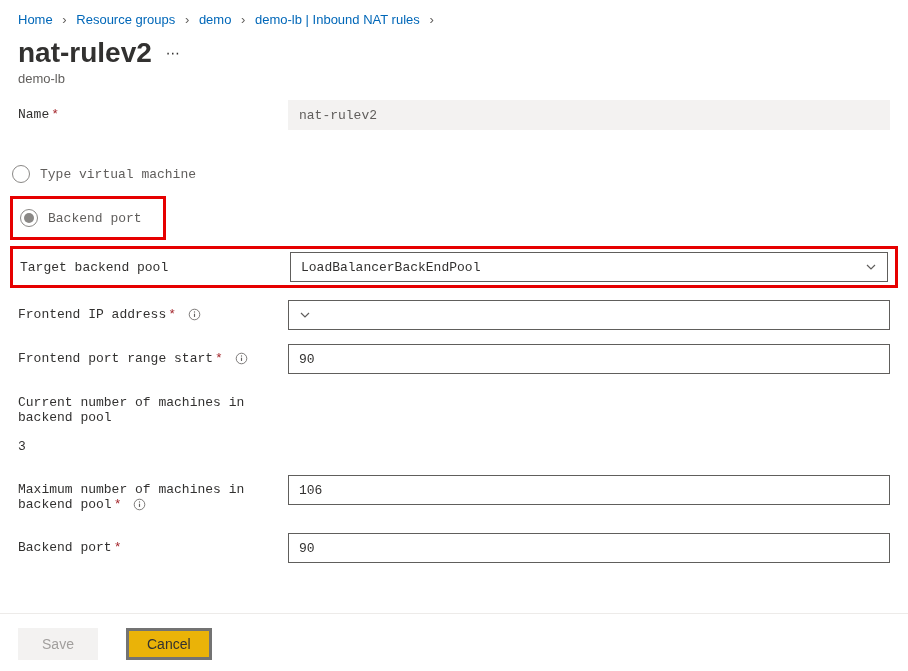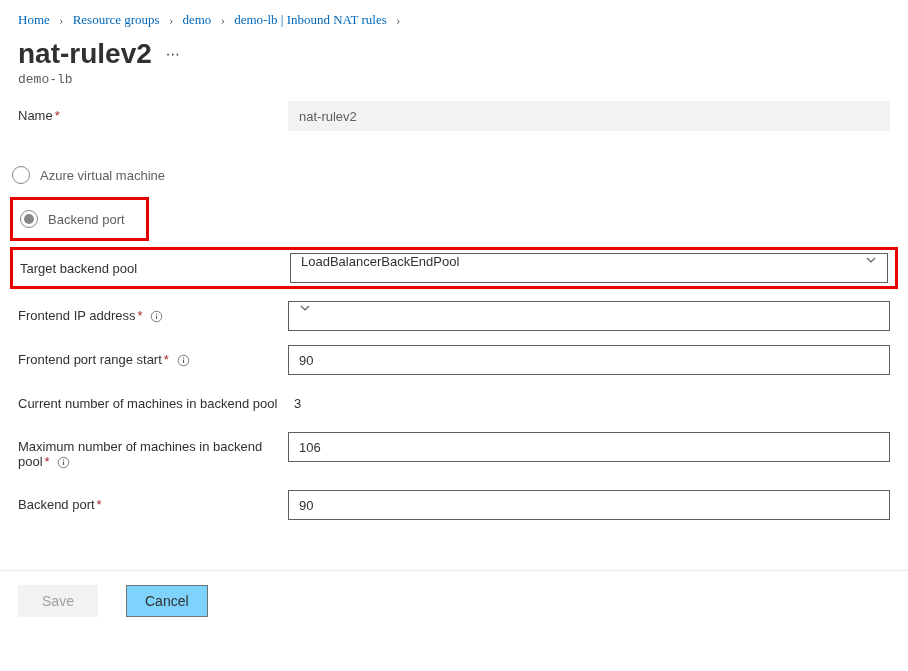--- a/index.html
+++ b/index.html
@@ -7,21 +7,20 @@
     margin: 0;
     font-family: "Segoe UI", Arial, sans-serif;
     font-size: 13px;
     color: #323130;
     background: #fff;
     width: 908px;
   }
   .breadcrumb {
     padding: 12px 18px 6px 18px;
     font-size: 13px;
-    font-family: Liberation Serif, serif;
   }
   .breadcrumb a {
     color: #0067b8;
     text-decoration: none;
   }
   .breadcrumb .sep {
     color: #605e5c;
     margin: 0 6px;
   }
   .title-row {
@@ -38,29 +37,29 @@
   .title-row .more {
     color: #323130;
     font-size: 14px;
     letter-spacing: 1px;
     cursor: pointer;
   }
   .subtitle {
     padding: 2px 18px 14px 18px;
     color: #605e5c;
     font-size: 13px;
-    font-family: Liberation Mono, monospace;
   }
   .form {
     padding: 0 12px 20px 12px;
   }
   .row {
     display: flex;
     align-items: flex-start;
     margin-bottom: 10px;
+    font-family: Liberation Mono, monospace;
   }
   .row .label {
     width: 276px;
     padding: 7px 6px 7px 6px;
     font-size: 13px;
     color: #323130;
   }
   .row .label .req {
     color: #a4262c;
     margin-left: 2px;
@@ -79,21 +78,21 @@
     color: #323130;
     background: #fff;
   }
   .input.readonly {
     background: #f3f2f1;
     border: 1px solid #f3f2f1;
     color: #605e5c;
   }
   .select {
     display: flex;
-    align-items: flex-start;
+    align-items: center;
     justify-content: space-between;
     cursor: pointer;
   }
   .select .chev {
     font-size: 12px;
     color: #605e5c;
     display: inline-flex;
   }
   .radio-line {
     display: flex;
@@ -154,22 +153,22 @@
     font-family: inherit;
     font-size: 14px;
     cursor: pointer;
   }
   .btn-save {
     background: #f3f2f1;
     border: 1px solid #f3f2f1;
     color: #a19f9d;
   }
   .btn-cancel {
-    background: #7dd3fc;
-    border: 1px solid #737373;
+    background: #eab308;
+    border: 3px solid #737373;
     color: #323130;
   }
   .static-val {
     padding: 7px 6px;
     font-size: 13px;
   }
   .spacer-row { height: 20px; }
 </style>
 </head>
 <body>
@@ -201,21 +200,21 @@
       <input class="input readonly" readonly="" value="nat-rulev2" style="">
     </div>
   </div>
 
   <div class="spacer-row"></div>
 
   <div class="row">
     <div class="control">
       <div class="radio-line">
         <span class="radio-outer"></span>
-        <span>Azure virtual machine</span>
+        <span>Type virtual machine</span>
       </div>
       <div style="height:10px;"></div>
       <div class="bp-radio-box highlight-red">
         <div class="radio-line">
           <span class="radio-outer checked">
               <span class="radio-inner"></span>
             </span>
           <span>Backend port</span>
         </div>
       </div>
@@ -269,21 +268,21 @@
             <rect x="7.3" y="7" width="1.4" height="4" fill="#605e5c"></rect>
             <rect x="7.3" y="4.2" width="1.4" height="1.4" fill="#605e5c"></rect>
           </svg>
       </span>
     </div>
     <div class="control">
       <input class="input" value="90" style="">
     </div>
   </div>
 
-  <div class="row" style="margin-top:14px;">
+  <div class="row" style="margin-top:14px;flex-direction:column;">
     <div class="label">
       <span>Current number of machines in backend pool</span>
     </div>
     <div class="control">
       <div class="static-val">3</div>
     </div>
   </div>
 
   <div class="row" style="margin-top:14px;">
     <div class="label">

